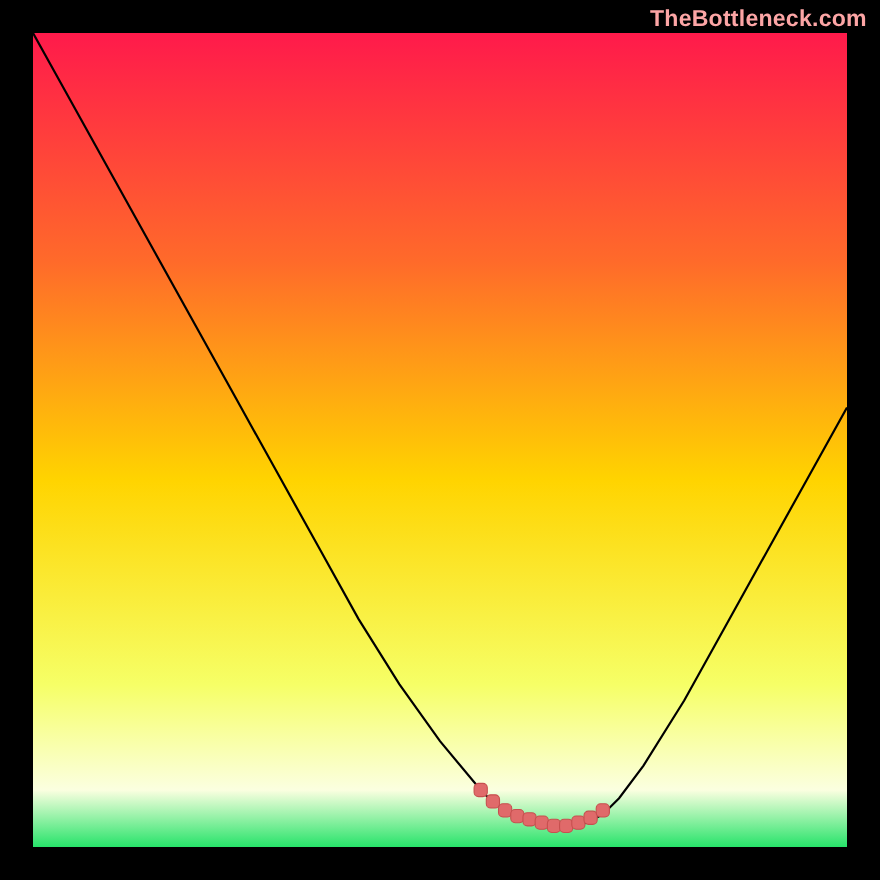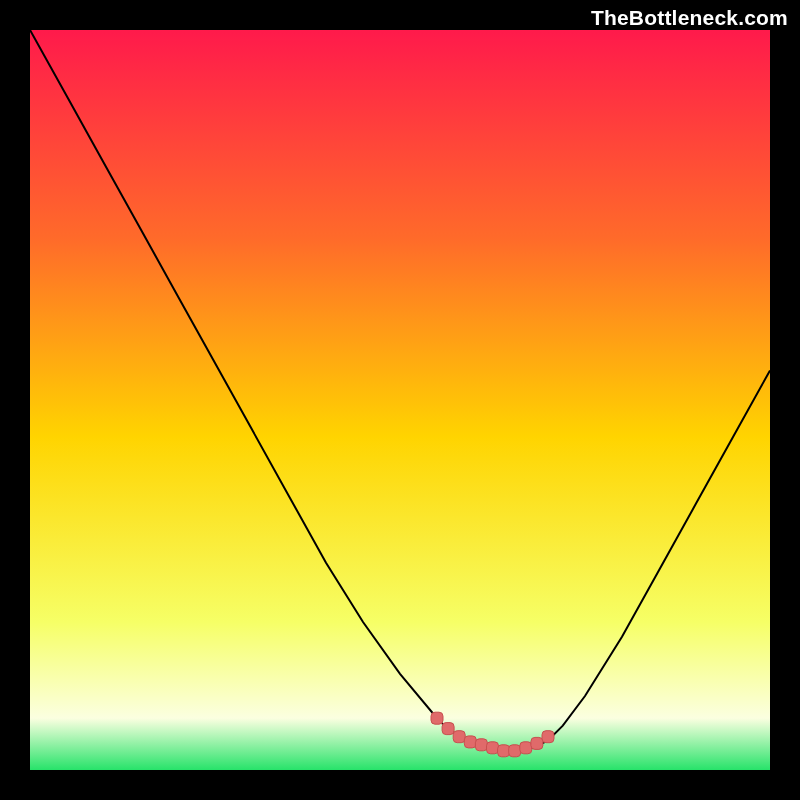--- a/index.html
+++ b/index.html
@@ -14,21 +14,21 @@
   .frame {
     position: relative;
     width: 800px;
     height: 800px;
     background: #000;
   }
   .watermark {
     position: absolute;
     top: 6px;
     right: 12px;
-    color: #ffffff;
+    color: #fca5a5;
     font-size: 21px;
     font-weight: 600;
     letter-spacing: 0.2px;
     z-index: 10;
   }
   .plot-area {
     position: absolute;
     left: 30px;
     top: 30px;
     width: 740px;

